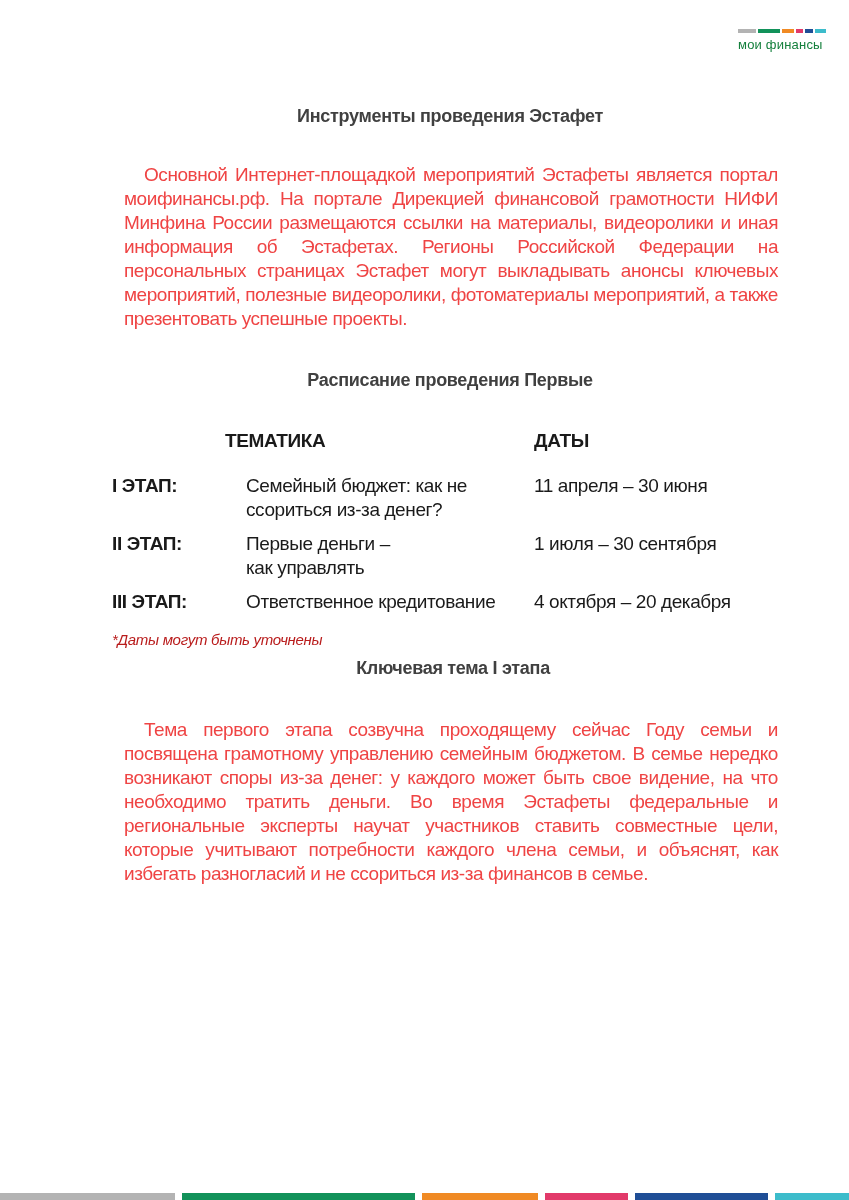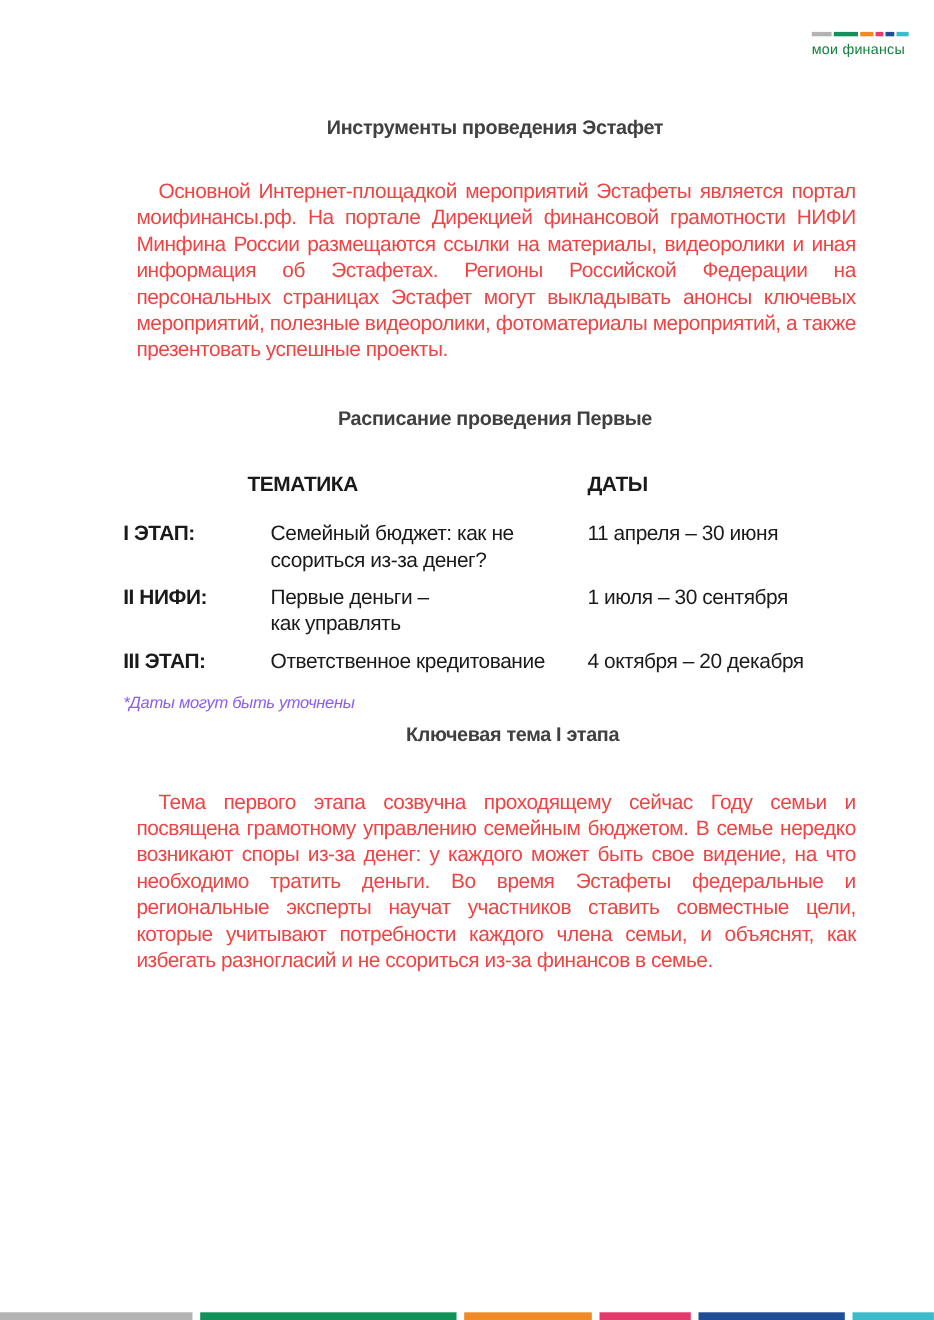--- a/index.html
+++ b/index.html
@@ -31,22 +31,22 @@
     .thead .c3 { position: absolute; left: 422px; font-weight: bold; }
     .row { position: relative; }
     .row .c1 { position: absolute; left: 0; font-weight: bold; }
     .row .c2 { position: absolute; left: 114px; line-height: 24px; margin-left: 20px; }
     .row .c3 { position: absolute; left: 422px; }
     .r1 { top: 44px; position: absolute; width: 100%; }
     .r2 { top: 102px; position: absolute; width: 100%; }
     .r3 { top: 160px; position: absolute; width: 100%; }
     .row .c1, .row .c3 { line-height: 24px; }
 
-    .note { position: absolute; top: 631px; left: 0; font-size: 15px; font-style: italic; color: #8b5cf6; letter-spacing: -0.3px; }
-    .h-key { position: absolute; top: 658px; left: 16px; width: 676px; }
+    .note { position: absolute; top: 631px; left: 0; font-size: 15px; font-style: italic; color: #b91c1c; letter-spacing: -0.3px; }
+    .h-key { position: absolute; top: 658px; left: 3px; width: 676px; }
     .p-key { position: absolute; top: 706px; left: 0; width: 654px; }
 
     .footer-stripe { position: absolute; left: 0; top: 1193px; width: 849px; height: 7px; }
     .footer-stripe span { position: absolute; top: 0; height: 7px; display: block; }
   </style>
 </head>
 <body>
 
 <div class="logo">
   <div class="logo-stripe">
@@ -73,21 +73,21 @@
     </div>
     <div class="row r1">
       <span class="c1">I ЭТАП:</span>
       <span class="c2">
         <span>Семейный бюджет: как не</span><br>
         <span>ссориться из-за денег?</span>
       </span>
       <span class="c3">11 апреля – 30 июня</span>
     </div>
     <div class="row r2">
-      <span class="c1">II НИФИ:</span>
+      <span class="c1">II ЭТАП:</span>
       <span class="c2">
         <span>Первые деньги –</span><br>
         <span>как управлять</span>
       </span>
       <span class="c3">1 июля – 30 сентября</span>
     </div>
     <div class="row r3">
       <span class="c1">III ЭТАП:</span>
       <span class="c2">
         <span>Ответственное кредитование</span>

